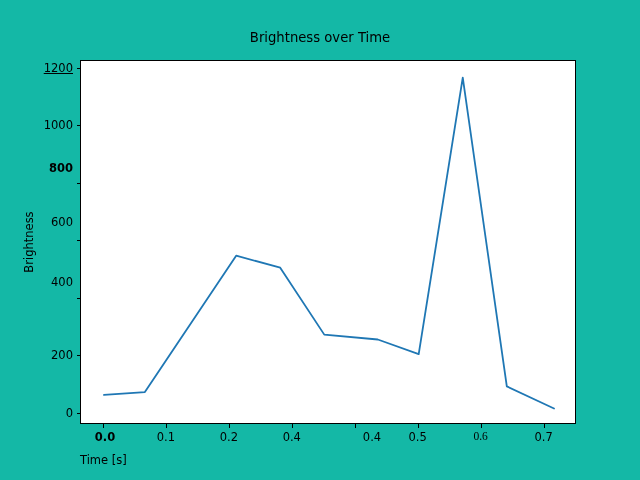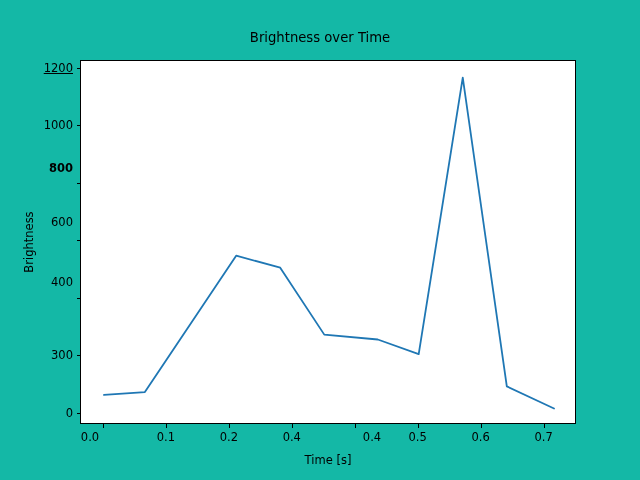--- a/index.html
+++ b/index.html
@@ -81,21 +81,21 @@
     height: 3.5px;
     width: 1px;
     background: #000000;
     top: 424px;
   }
   #xlabel {
     position: absolute;
     left: 80px;
     top: 453px;
     width: 496px;
-    text-align: center;
+    text-align: left;
     font-size: 11.5px;
     color: #000000;
   }
   #ylabel {
     position: absolute;
     left: 0px;
     top: 0px;
     width: 364px;
     height: 18px;
     font-size: 11.5px;
@@ -108,21 +108,21 @@
 </style>
 </head>
 <body>
 
 <div id="figure">
 
   <div id="chart-title">Brightness over Time</div>
 
   <div id="ytick-labels">
       <div class="ytick-label" style="top: 412.625px;">0</div>
-      <div class="ytick-label" style="top: 355.176px;">300</div>
+      <div class="ytick-label" style="top: 355.176px;">200</div>
       <div class="ytick-label" style="top: 282px;">400</div>
       <div class="ytick-label" style="top: 222px;">600</div>
       <div class="ytick-label" style="top: 168px; font-weight: bold;">800</div>
       <div class="ytick-label" style="top: 125.378px;">1000</div>
       <div class="ytick-label" style="top: 67.928px; text-decoration: underline;">1200</div>
     </div>
 
   <div id="axes">
     <svg id="plot-svg" viewBox="0 0 496 364" preserveAspectRatio="none">
       <polyline id="data-line" fill="none" stroke="#1f77b4" stroke-width="1.8" stroke-linejoin="round" stroke-linecap="round" points="22.97,333.95 63.89,331.08 155.16,194.64 199.22,206.70 243.28,273.63 296.78,278.52 337.70,293.16 381.76,16.55 425.82,325.34 473.03,347.45"></polyline>
@@ -132,29 +132,29 @@
   <div id="xlabel">Time [s]</div>
   <div id="ylabel">Brightness</div>
 
 <div class="ytick-mark" style="top: 412.625px;"></div>
     <div class="ytick-mark" style="top: 355.176px;"></div>
     <div class="ytick-mark" style="top: 297.726px;"></div>
     <div class="ytick-mark" style="top: 240.277px;"></div>
     <div class="ytick-mark" style="top: 182.827px;"></div>
     <div class="ytick-mark" style="top: 125.378px;"></div>
     <div class="ytick-mark" style="top: 67.928px;"></div>
-    <div class="xtick-label" style="left: 90px;">0.0</div>
+    <div class="xtick-label" style="left: 105px; font-weight: bold;">0.0</div>
     <div class="xtick-mark" style="left: 102.975px;"></div>
     <div class="xtick-label" style="left: 165.919px;">0.1</div>
     <div class="xtick-mark" style="left: 165.919px;"></div>
     <div class="xtick-label" style="left: 228.863px; text-align: center;">0.2</div>
     <div class="xtick-mark" style="left: 228.863px;"></div>
     <div class="xtick-label" style="left: 291.807px;">0.4</div>
     <div class="xtick-mark" style="left: 291.807px;"></div>
     <div class="xtick-label" style="left: 372px;">0.4</div>
     <div class="xtick-mark" style="left: 354.751px;"></div>
     <div class="xtick-label" style="left: 417.695px; text-align: center;">0.5</div>
     <div class="xtick-mark" style="left: 417.695px;"></div>
-    <div class="xtick-label" style="left: 480.64px;">0.6</div>
+    <div class="xtick-label" style="left: 480.64px; font-family: Liberation Serif, serif;">0.6</div>
     <div class="xtick-mark" style="left: 480.64px;"></div>
     <div class="xtick-label" style="left: 543.584px;">0.7</div>
     <div class="xtick-mark" style="left: 543.584px;"></div>
   </div>
 
 </body></html>

